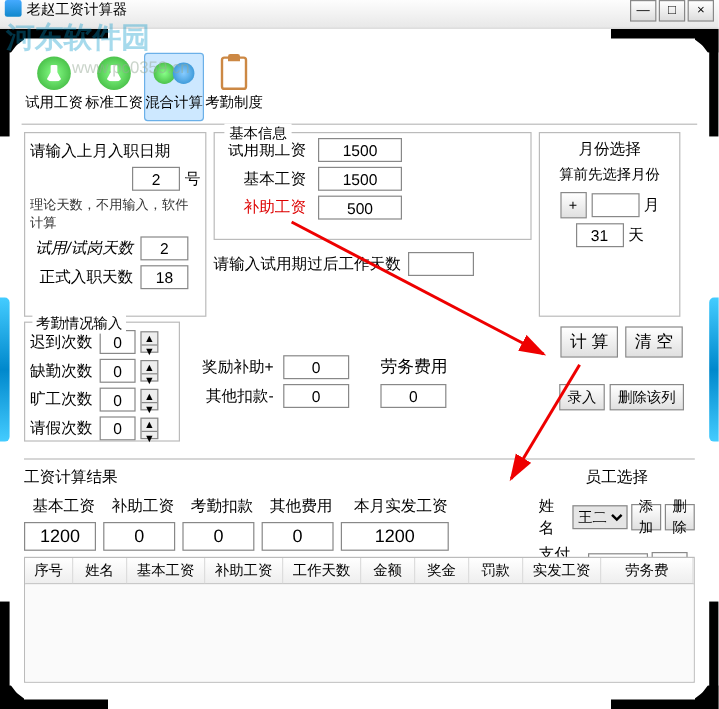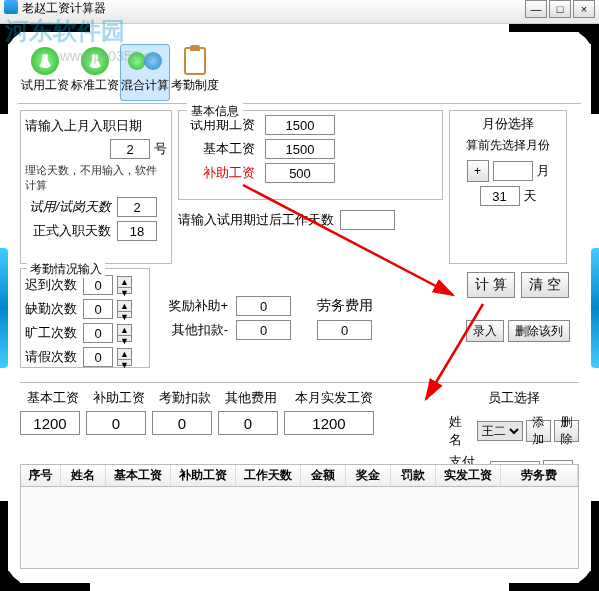--- a/index.html
+++ b/index.html
@@ -72,21 +72,21 @@
 .att-fieldset .legend { position: absolute; top: -8px; left: 6px; background:#fff; padding:0 3px; font-size:12px; }
 
 .mid-bottom { position: absolute; top: 164px; left: 140px; width: 290px; }
 .right-buttons { position: absolute; top: 168px; right: 4px; width: 118px; }
 
 .result-section { position: absolute; top: 278px; left: 2px; right: 2px; border-top: 1px solid #bbb; padding-top: 6px; }
 .result-left { float: left; width: 410px; }
 .result-right { float: right; width: 130px; }
 
 .table-section { position: absolute; top: 360px; left: 2px; right: 2px; bottom: 4px; border: 1px solid #bbb; }
-.thead { display: flex; background: linear-gradient(#fff,#eee); border-bottom: 1px solid #bbb; height: 22px; font-weight: bold; }
+.thead { display: flex; background: linear-gradient(#fff,#eee); border-bottom: 1px solid #bbb; height: 22px; }
 .th { border-right: 1px solid #ddd; display:flex; align-items:center; justify-content:center; font-size:12px; }
 
 .arrow { position: absolute; z-index: 50; pointer-events: none; }
 .arrow svg { overflow: visible; }
 
 select { border:1px solid #888; height:20px; font-size:12px; background:#e5e5e5; }
 </style>
 </head>
 <body>
 
@@ -245,20 +245,21 @@
         </div>
         <div style="height:18px;"></div>
         <div class="row" style="gap:4px;justify-content:center;">
           <button class="btn" style="width:38px;">录入</button>
           <button class="btn" style="width:62px;">删除该列</button>
         </div>
       </div>
 
       <div class="result-section">
         <div class="result-left">
+          <div style="font-size:13px;margin-bottom:6px;">工资计算结果</div>
           <div class="row" style="gap:0;">
             <span style="width:66px;text-align:center;">基本工资</span>
             <span style="width:66px;text-align:center;">补助工资</span>
             <span style="width:66px;text-align:center;">考勤扣款</span>
             <span style="width:66px;text-align:center;">其他费用</span>
             <span style="width:100px;text-align:center;">本月实发工资</span>
           </div>
           <div class="row" style="gap:6px;margin-top:4px;">
             <input class="inp" style="width: 60px; height: 24px; font-size: 15px;" value="1200">
             <input class="inp" style="width: 60px; height: 24px; font-size: 15px;" value="0">

